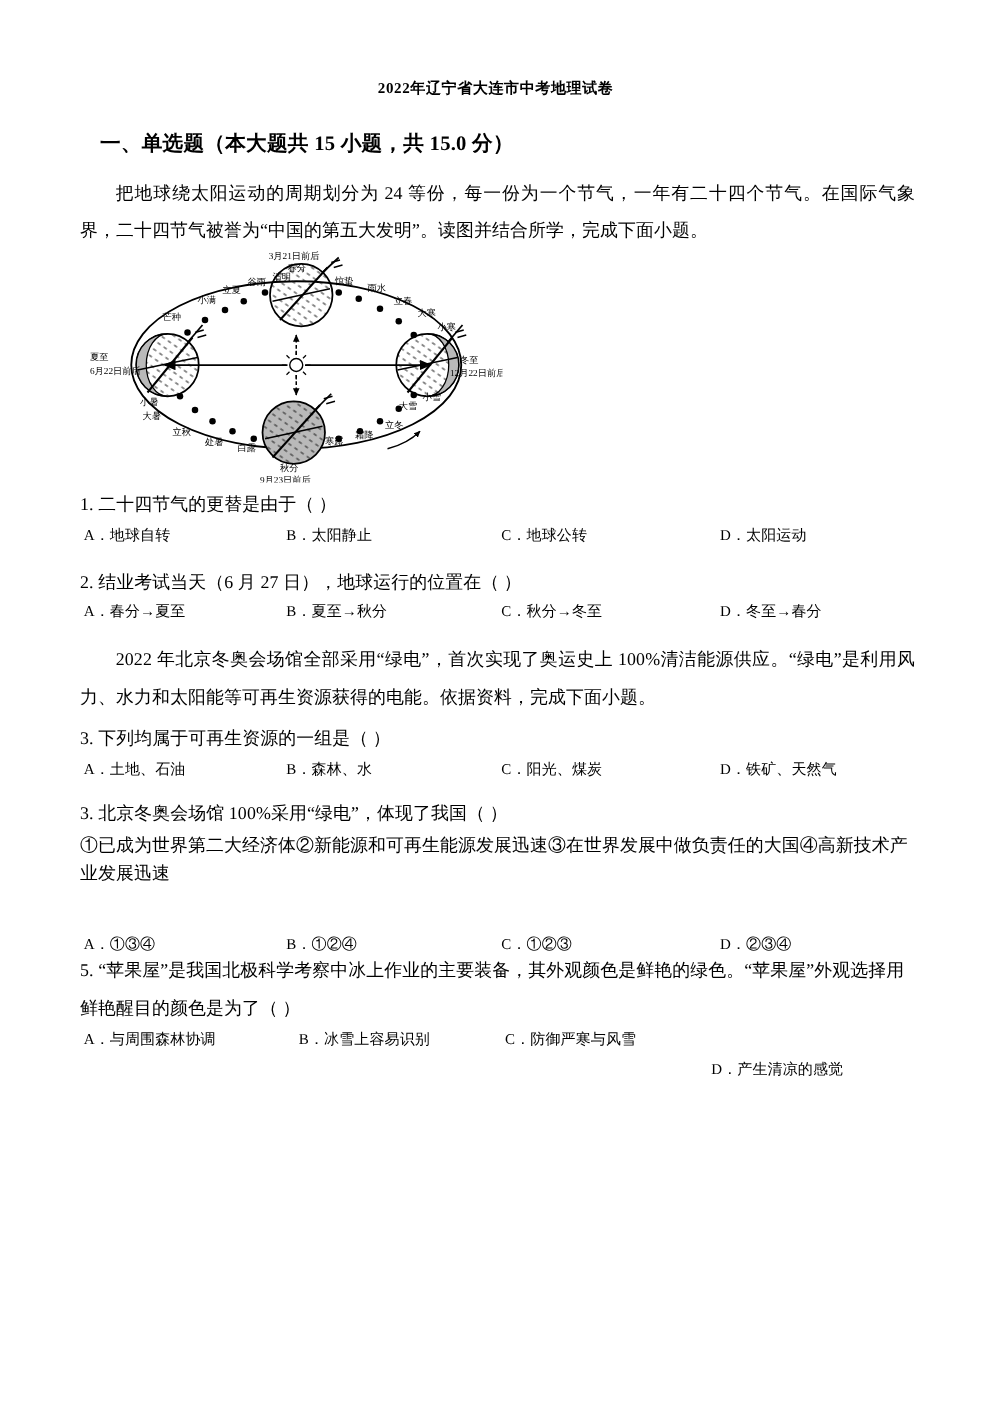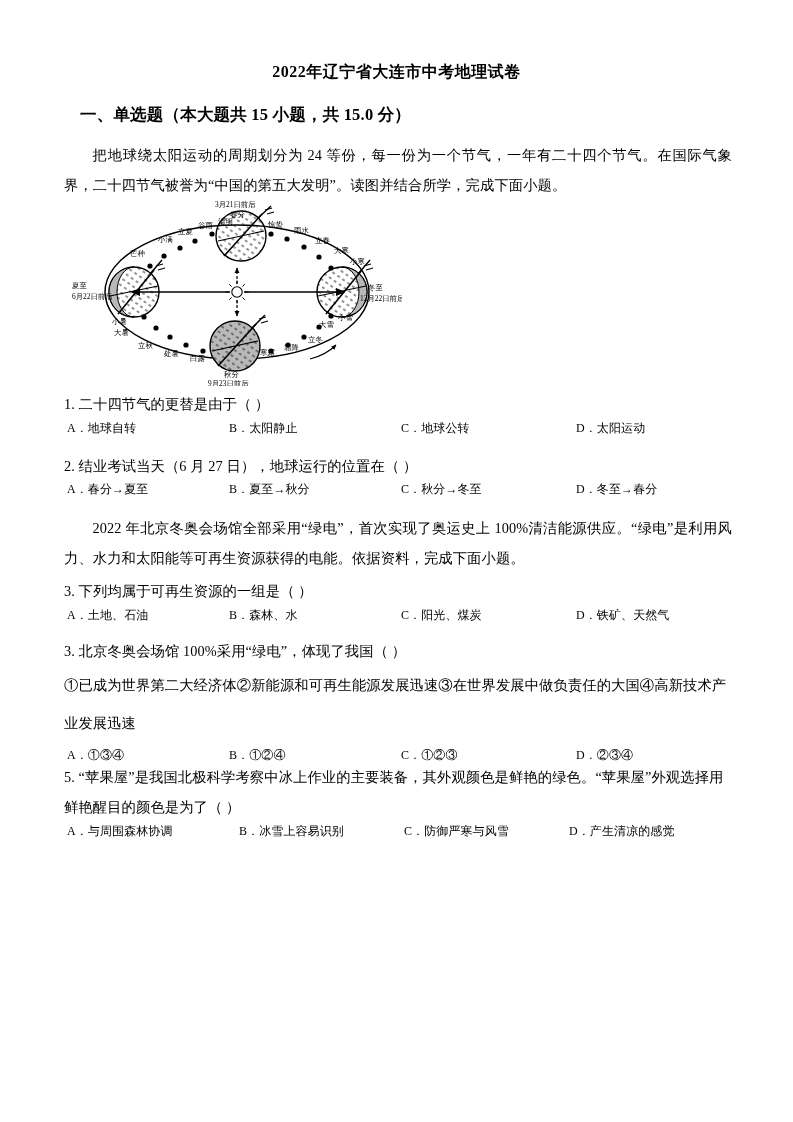--- a/index.html
+++ b/index.html
@@ -21,21 +21,21 @@
     width: 793px;
     height: 1122px;
     padding: 0;
   }
   .doc-title {
     position: absolute;
     left: 0;
     top: 62px;
     width: 793px;
     text-align: center;
-    font-size: 16px;
+    font-size: 12px;
     font-weight: bold;
     letter-spacing: 0.5px;
     font-family: "Liberation Serif", "DejaVu Serif", serif;
   }
   .section-head {
     position: absolute;
     left: 80px;
     top: 104px;
     font-size: 16.5px;
     font-weight: bold;
@@ -254,30 +254,30 @@
 
   <div class="qline" style="top:577px;">3. 下列均属于可再生资源的一组是（     ）</div>
   <div class="optrow" style="top:607px;text-align:right;">
     <span class="opt a">A．土地、石油</span>
     <span class="opt b">B．森林、水</span>
     <span class="opt c">C．阳光、煤炭</span>
     <span class="opt d">D．铁矿、天然气</span>
   </div>
 
   <div class="qline" style="top:637px;">3. 北京冬奥会场馆 100%采用“绿电”，体现了我国（     ）</div>
-  <div class="qline" style="top:666px; line-height:38px;">①已成为世界第二大经济体②新能源和可再生能源发展迅速③在世界发展中做负责任的大国④高新技术产业发展迅速</div>
+  <div class="qline" style="top:666px; line-height:22px;">①已成为世界第二大经济体②新能源和可再生能源发展迅速③在世界发展中做负责任的大国④高新技术产业发展迅速</div>
   <div class="optrow" style="top:727px;margin-top:20px;">
     <span class="opt a">A．①③④</span>
     <span class="opt b">B．①②④</span>
     <span class="opt c">C．①②③</span>
     <span class="opt d">D．②③④</span>
   </div>
 
   <div class="qline" style="top:762px; line-height:30px;">5. “苹果屋”是我国北极科学考察中冰上作业的主要装备，其外观颜色是鲜艳的绿色。“苹果屋”外观选择用鲜艳醒目的颜色是为了（     ）</div>
   <div class="optrow" style="top:823px;">
     <span class="opt a">A．与周围森林协调</span>
     <span class="opt b" style="left:175px;">B．冰雪上容易识别</span>
     <span class="opt c" style="left:340px;">C．防御严寒与风雪</span>
-    <span class="opt d" style="left:505px;">D．产生清凉的感觉</span>
+    <span class="opt d" style="left:505px;margin-top:24px;">D．产生清凉的感觉</span>
   </div>
 
 
 </div>
 
 </body></html>

